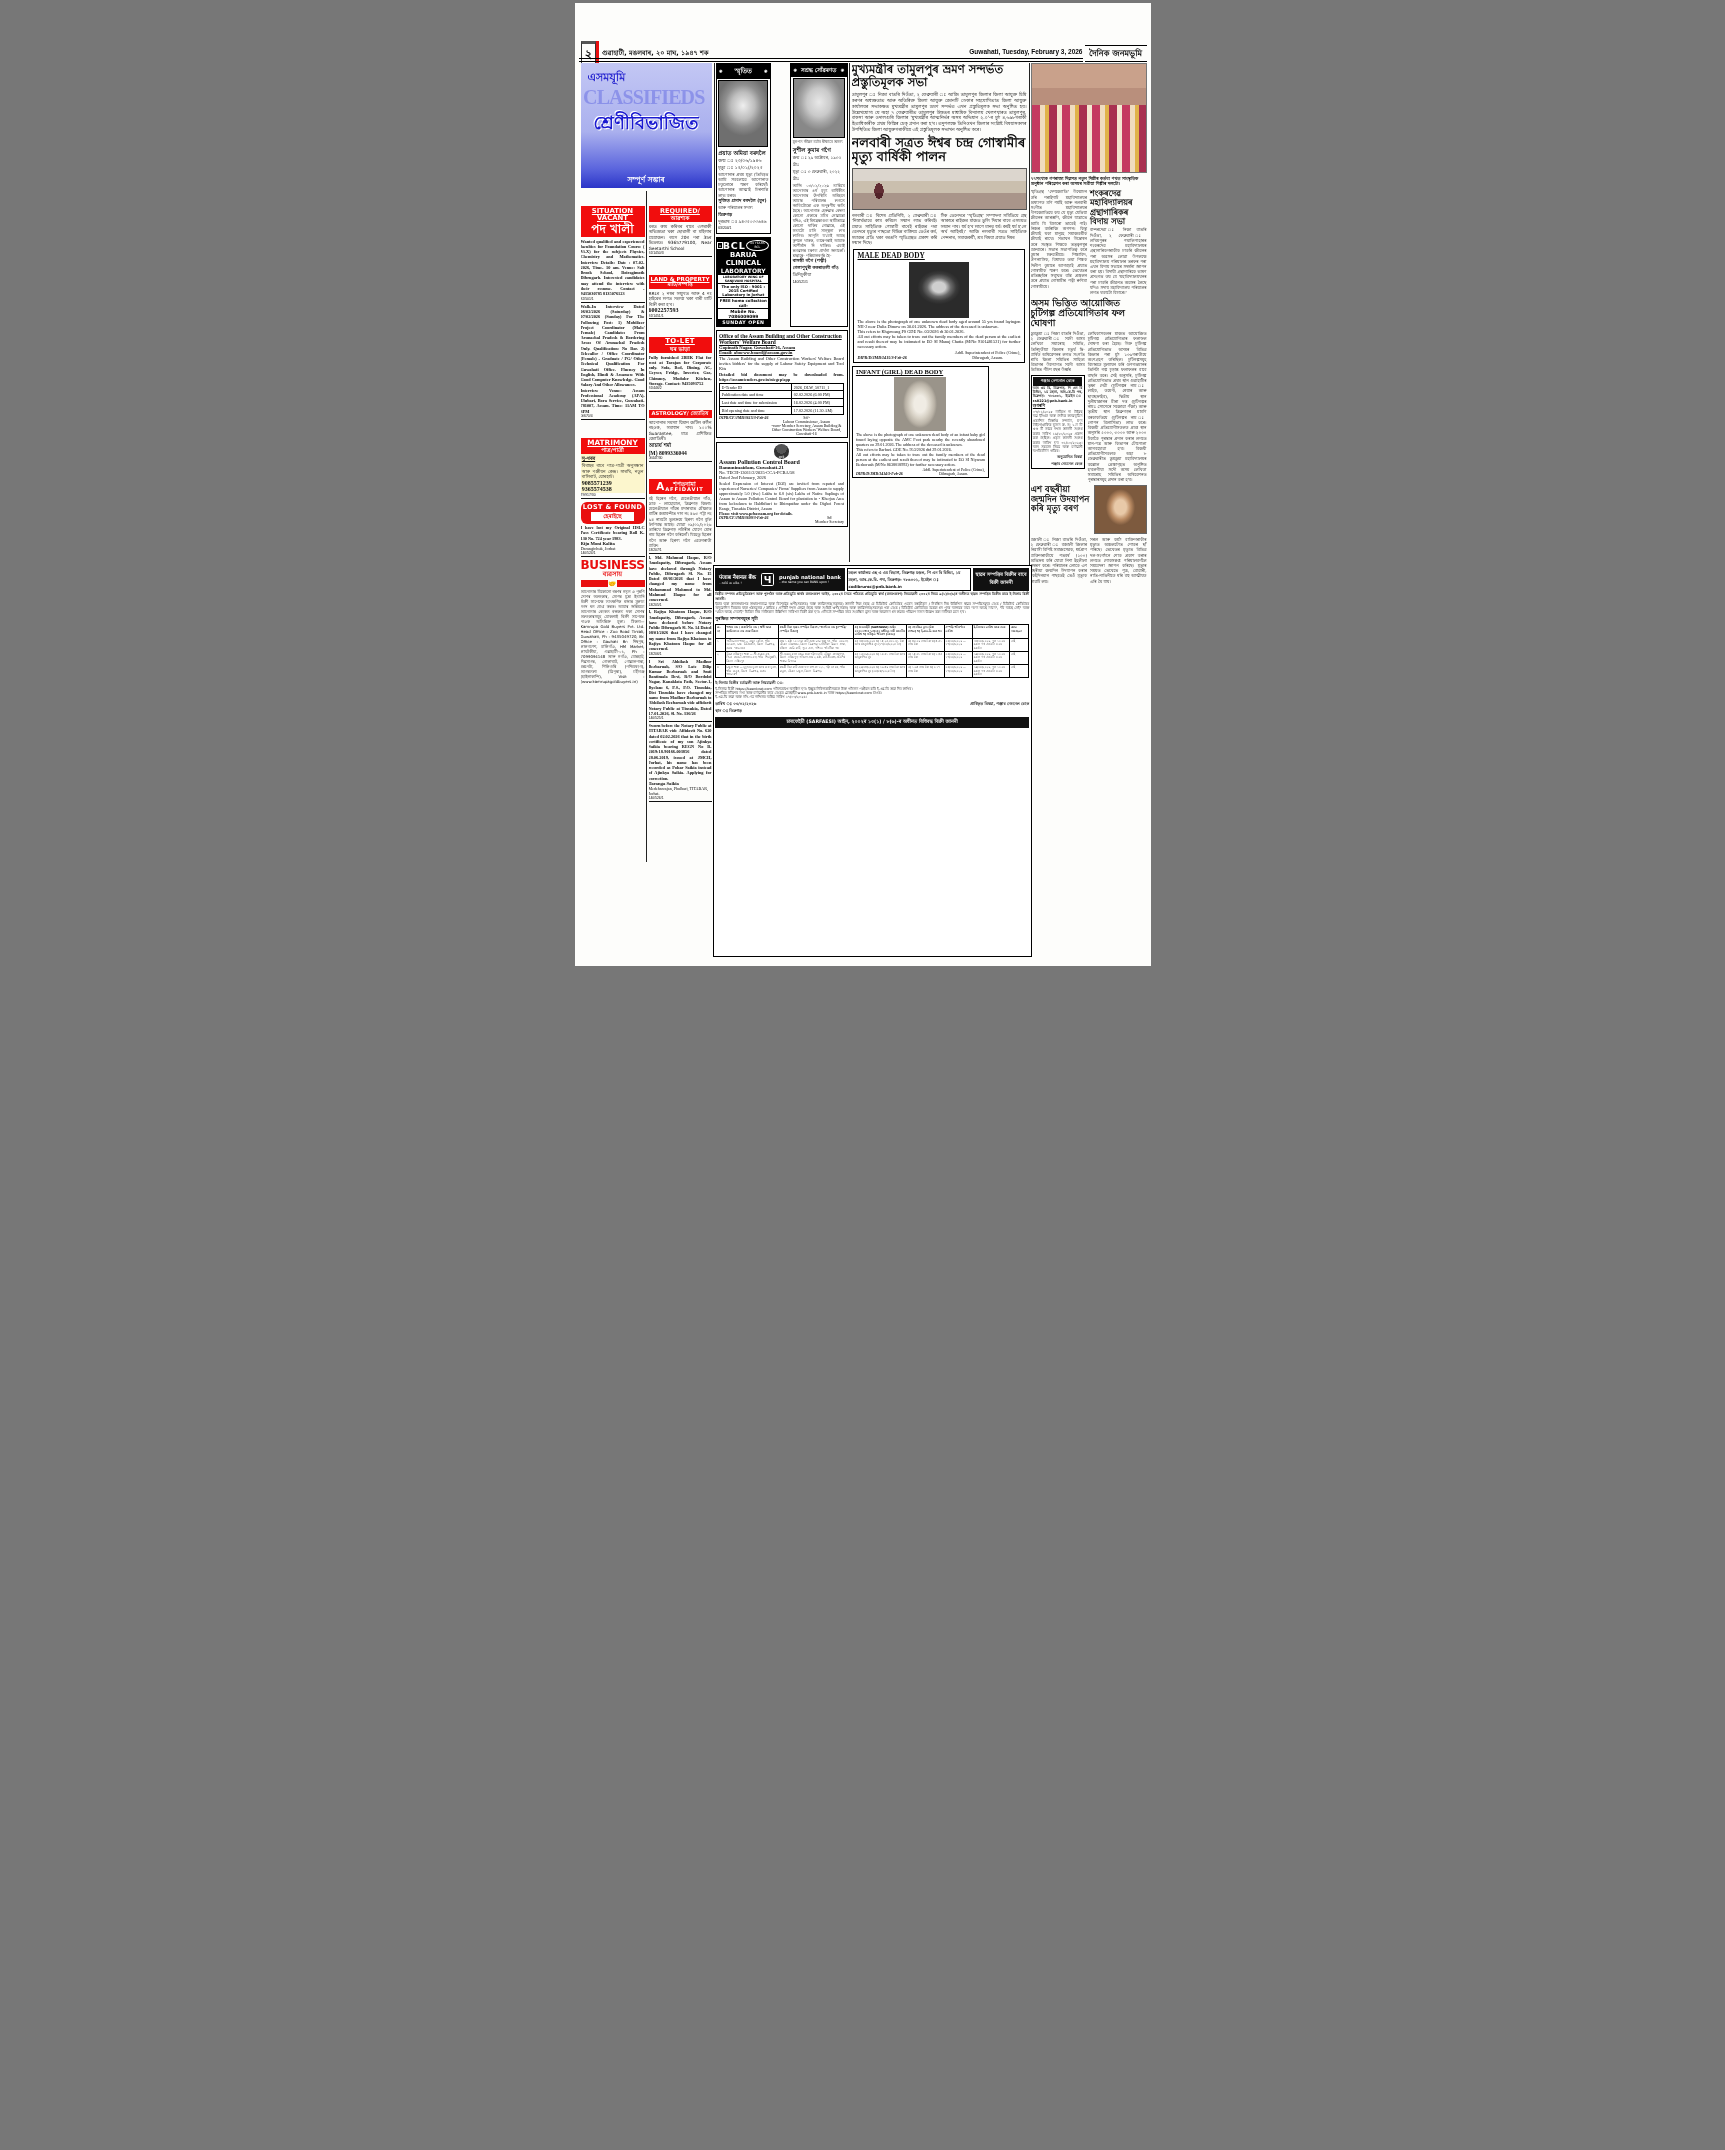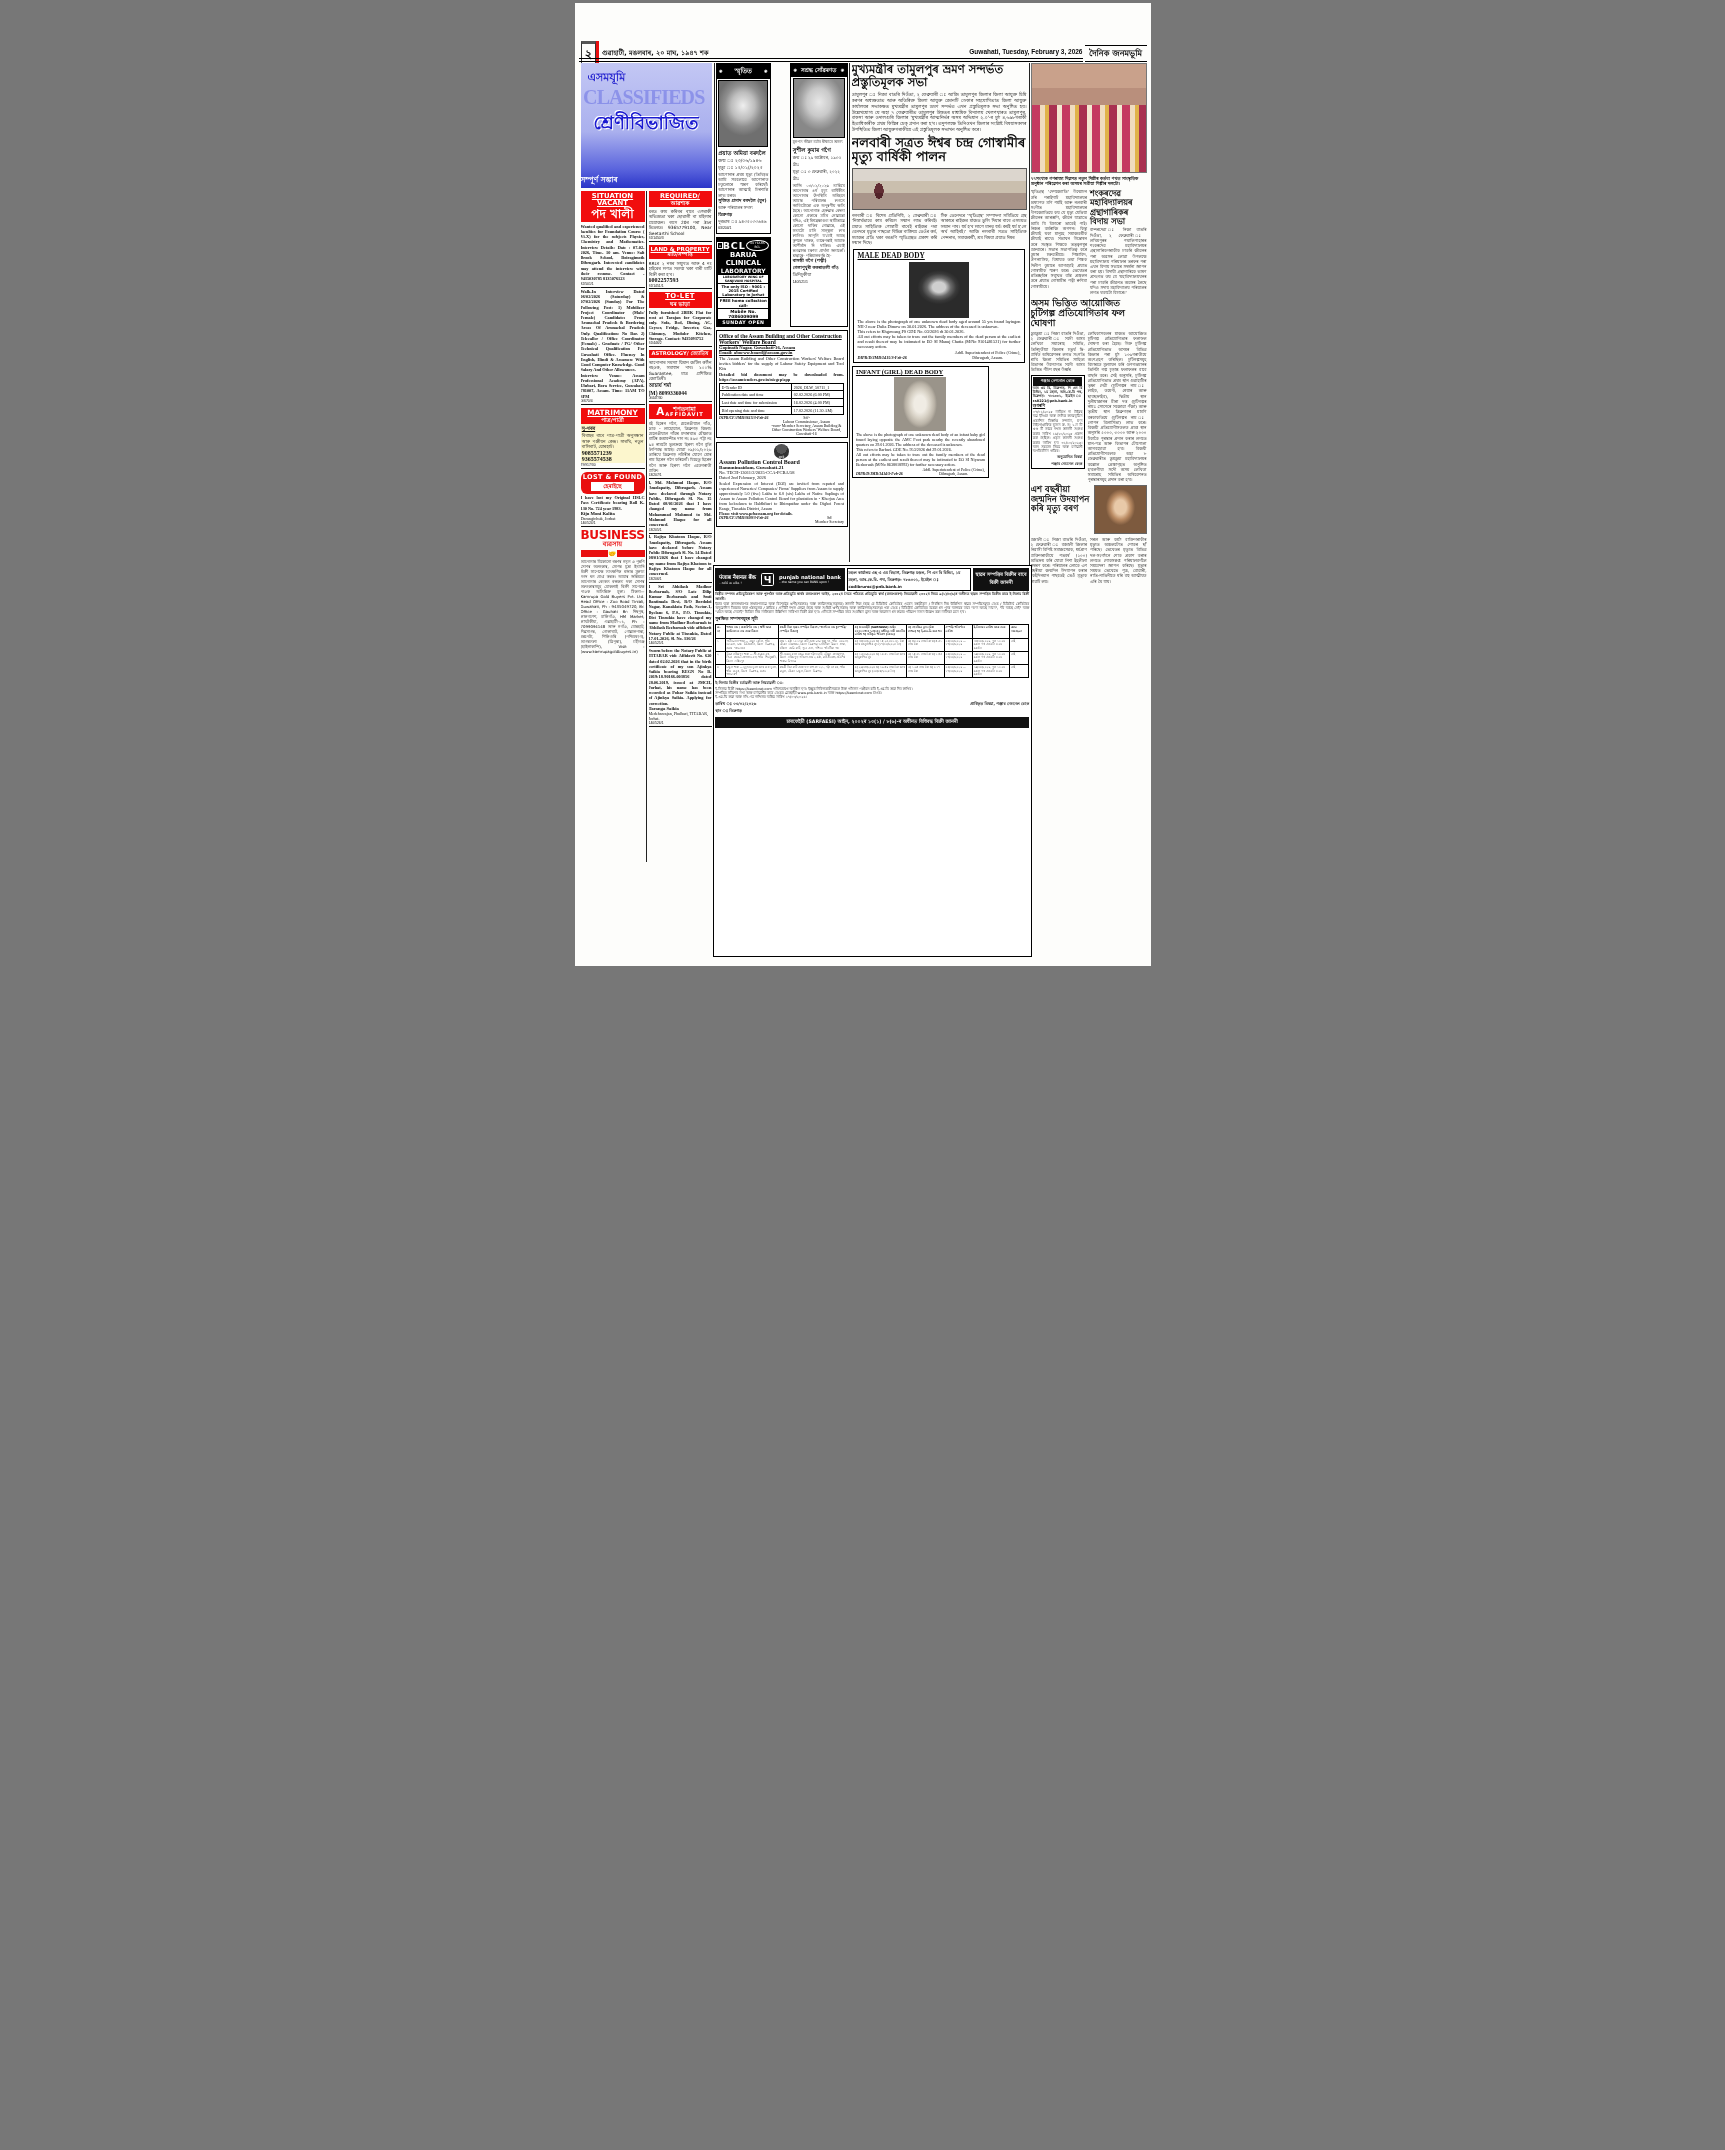--- a/index.html
+++ b/index.html
@@ -1,20 +1,20 @@
 <!DOCTYPE html>
 <html style="font-size:6.9px"><head>
 <meta charset="utf-8">
 <style>
   html,body{margin:0;padding:0;background:#777;}
   #paper{position:relative;width:576px;height:963px;background:#fdfdfb;margin:3.4px auto;
          font-family:"DejaVu Sans",sans-serif;color:#0b0b0b;overflow:hidden;}
   .abs{position:absolute;}
   .flexcol{display:flex;flex-direction:column;gap:2.6px;}
-  .rh{background:#f10d0d;color:#fff;text-align:center;font-weight:bold;padding:1.3px 0.9px;line-height:1.1;}
+  .rh{background:#f10d0d;color:#fff;text-align:center;font-weight:bold;padding:1.3px 0.9px;line-height:1.1;margin-top:15px;}
   .rh u{text-decoration:underline;}
   .bas{font-size:3.9px;text-align:justify;line-height:1.28;}
   .eng{font-family:"Liberation Serif",serif;font-weight:bold;font-size:4.3px;text-align:justify;line-height:1.22;}
   .ref{font-size:3.4px;font-family:"Liberation Sans",sans-serif;border-bottom:0.7px solid #111;padding:0.4px 0 0.9px;}
   .ctr{}
   .bx{border:1.1px solid #000;background:#fff;}
   .vrule{width:0;border-left:0.6px solid #222;}
   .headline{font-weight:bold;line-height:1.12;}
   .photo{position:relative;overflow:hidden;}
   .dipr{font-style:italic;font-weight:bold;font-family:"Liberation Serif",serif;}
@@ -41,21 +41,21 @@
 
   <div class="abs vrule" style="left:71px;top:188px;height:671px;"></div>
   <div class="abs vrule" style="left:139px;top:60px;height:499px;"></div>
   <div class="abs vrule" style="left:274px;top:60px;height:499px;"></div>
   <div class="abs vrule" style="left:454px;top:60px;height:890px;"></div>
 
   <div class="abs" style="left:6px;top:60px;width:131px;height:125px;background:linear-gradient(180deg,#c3c7f4 0%,#aab0ee 55%,#5a64dd 85%,#2b35c8 100%);">
     <div class="abs" style="left:2.6px;top:22.4px;width:126px;font-size:20px;font-weight:bold;color:rgba(70,80,220,.38);letter-spacing:-0.9px;font-family:'Liberation Serif',serif;">CLASSIFIEDS</div>
     <div class="abs" style="left:6.9px;top:6px;font-size:11.2px;font-weight:bold;color:#2323cf;text-shadow:0.4px 0.4px 0 #fff;">এসমযূমি</div>
     <div class="abs" style="left:0;top:46px;width:100%;text-align:center;font-size:18px;font-weight:bold;color:#1b1bd0;text-shadow:0.9px 0.9px 0 #fff,-0.9px -0.9px 0 #fff;">শ্ৰেণীবিভাজিত</div>
-    <div class="abs" style="left:0;bottom:0;width:100%;text-align:left;font-size:7.3px;font-weight:bold;color:#fff;padding:2.6px 0;">সম্পূৰ্ণ সম্ভাৰ</div>
+    <div class="abs" style="left:0;bottom:0;width:100%;text-align:center;font-size:7.3px;font-weight:bold;color:#fff;padding:2.6px 0;">সম্পূৰ্ণ সম্ভাৰ</div>
   </div>
 
   <div class="abs flexcol" style="left:6px;top:188px;width:64px;height:770px;overflow:hidden;">
     <div>
       <div class="rh">
         <div style="font-size:6.9px;"><u>SITUATION VACANT</u></div>
         <div style="font-size:12px;">পদ খালী</div>
       </div>
       <div class="eng" style="margin-top:1.3px;">Wanted qualified and experienced faculties for Foundation Course ( Vi-X) for the subjects Physics, Chemistry and Mathematics. Interview Details: Date : 07-02-2026, Time- 10 am. Venue: Salt Brook School, Boiragimoth Dibrugarh. Interested candidates may attend the interview with their resume. Contact - 9435030785 8135076123</div>
       <div class="ref">82/501/1</div>

